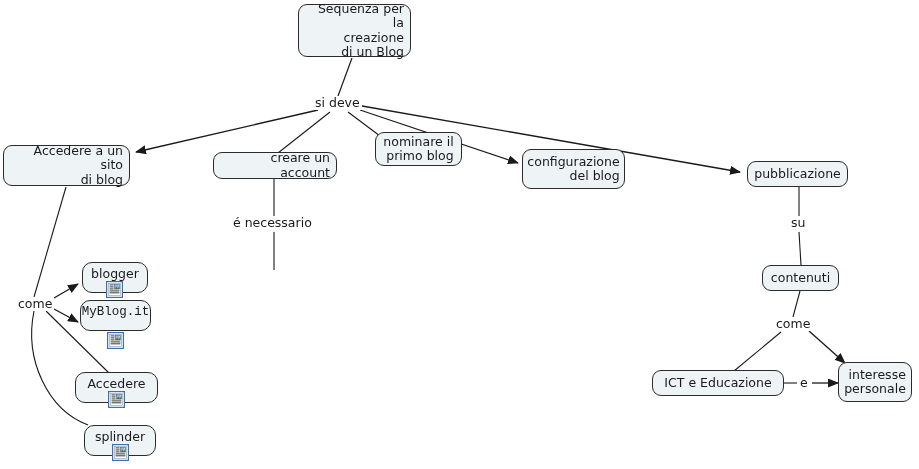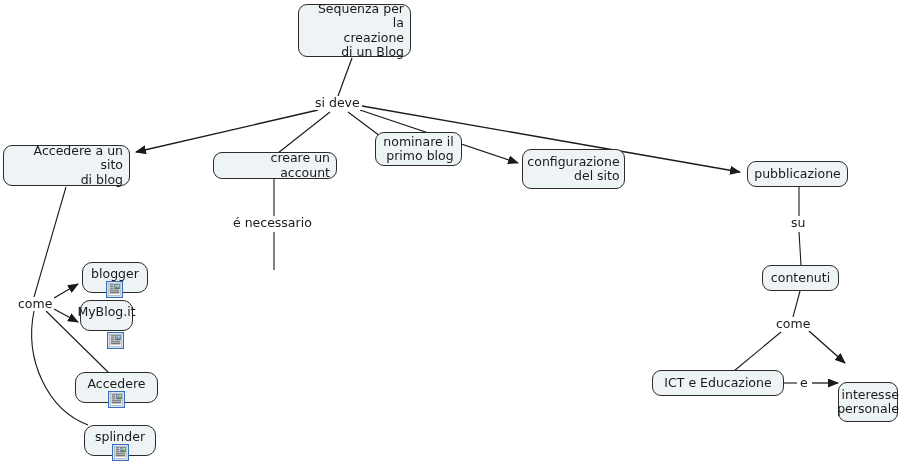--- a/index.html
+++ b/index.html
@@ -103,21 +103,21 @@
 
   <div class="node" style="left:3px;top:145px;width:127px;height:41px;">Accedere a un sito
 di blog</div>
 
   <div class="node" style="left:213px;top:152px;width:124px;height:27px;">creare un account</div>
 
   <div class="node" style="left:375px;top:132px;width:87px;height:34px;">nominare il
 primo blog</div>
 
   <div class="node" style="left:522px;top:149px;width:103px;height:40px;">configurazione
-del sito</div>
+del blog</div>
 
   <div class="node" style="left:747px;top:161px;width:101px;height:26px;">pubblicazione</div>
 
 
   <div class="node plat" style="left:82px;top:262px;width:66px;height:31px;">blogger</div>
   <span class="doc-icon" style="left:106px;top:281px;">
     <svg viewBox="0 0 17 17" width="17" height="17" xmlns="http://www.w3.org/2000/svg">
       <rect x="0.5" y="0.5" width="16" height="16" fill="#ffffff" stroke="#3a6fbd" stroke-width="1.4"></rect>
       <rect x="2.5" y="2.5" width="12" height="12" fill="#fdfdfd" stroke="#9aa7b4" stroke-width="0.7"></rect>
       <rect x="8.5" y="3.5" width="5" height="4.6" fill="#8fb4d9" stroke="#44617f" stroke-width="0.6"></rect>
@@ -126,21 +126,21 @@
       <g fill="#3a3a3a">
         <rect x="3.6" y="3.4" width="4" height="1"></rect>
         <rect x="3.6" y="5.4" width="4" height="1"></rect>
         <rect x="3.6" y="7.4" width="4" height="1"></rect>
         <rect x="3.6" y="9.4" width="9.8" height="1"></rect>
         <rect x="3.6" y="11.3" width="9.8" height="1"></rect>
       </g>
     </svg>
   </span>
 
-  <div class="node plat" style="left:80px;top:300px;width:53px;height:31px;">MyBlog.it</div>
+  <div class="node plat" style="left:80px;top:300px;width:71px;height:31px;font-family:Liberation Mono, monospace;">MyBlog.it</div>
   <span class="doc-icon" style="left:107px;top:332px;">
     <svg viewBox="0 0 17 17" width="17" height="17" xmlns="http://www.w3.org/2000/svg">
       <rect x="0.5" y="0.5" width="16" height="16" fill="#ffffff" stroke="#3a6fbd" stroke-width="1.4"></rect>
       <rect x="2.5" y="2.5" width="12" height="12" fill="#fdfdfd" stroke="#9aa7b4" stroke-width="0.7"></rect>
       <rect x="8.5" y="3.5" width="5" height="4.6" fill="#8fb4d9" stroke="#44617f" stroke-width="0.6"></rect>
       <path d="M8.8,8 L10.2,5.6 L11.4,7.2 L12.4,6.1 L13.4,8 z" fill="#4a7a3f"></path>
       <circle cx="12.5" cy="4.7" r="0.7" fill="#f0e36a"></circle>
       <g fill="#3a3a3a">
         <rect x="3.6" y="3.4" width="4" height="1"></rect>
         <rect x="3.6" y="5.4" width="4" height="1"></rect>
@@ -184,21 +184,21 @@
         <rect x="3.6" y="9.4" width="9.8" height="1"></rect>
         <rect x="3.6" y="11.3" width="9.8" height="1"></rect>
       </g>
     </svg>
   </span>
 
   <div class="node" style="left:762px;top:265px;width:77px;height:26px;">contenuti</div>
 
   <div class="node" style="left:652px;top:370px;width:132px;height:26px;">ICT e Educazione</div>
 
-  <div class="node" style="left:838px;top:362px;width:60px;height:40px;margin-top:20px;">interesse
+  <div class="node" style="left:838px;top:362px;width:74px;height:40px;">interesse
 personale</div>
 
   <div class="linklabel" style="left:313px;top:96px;">si deve</div>
 
   <div class="linklabel" style="left:16px;top:297px;">come</div>
 
   <div class="linklabel" style="left:231px;top:216px;">é necessario</div>
 
   <div class="linklabel" style="left:789px;top:216px;">su</div>
 

